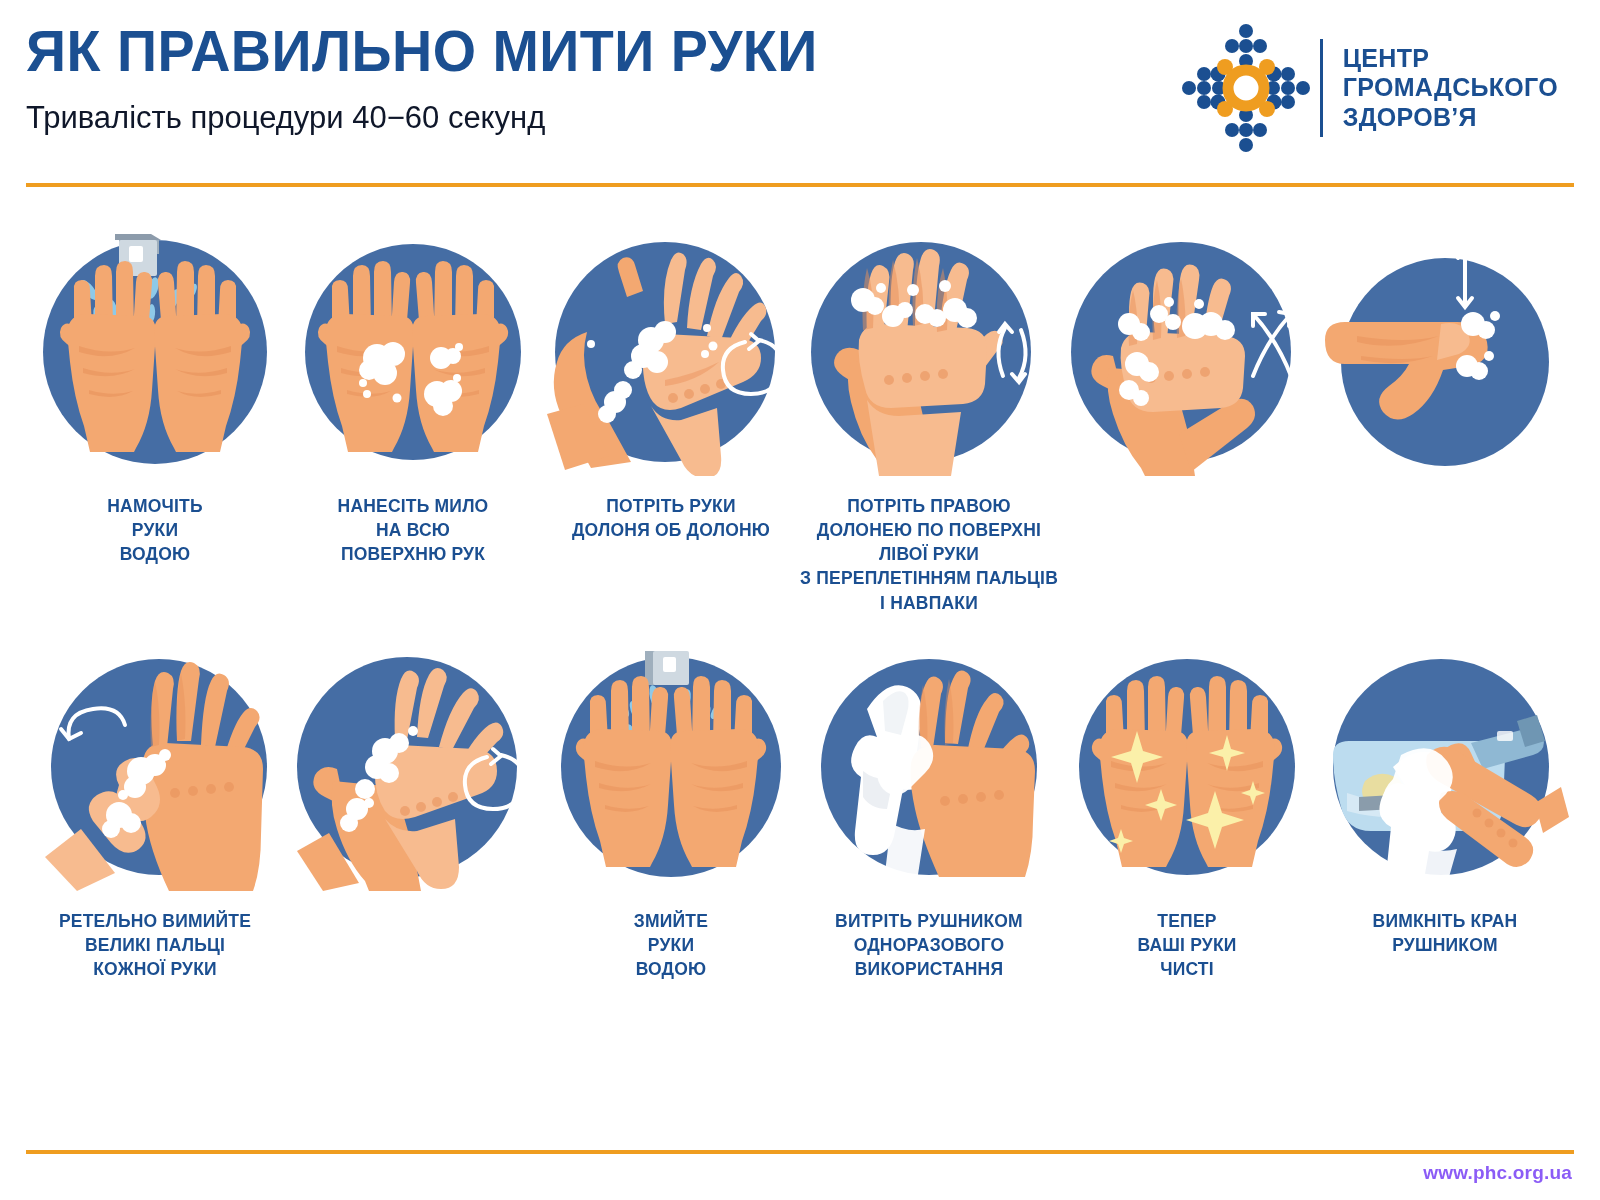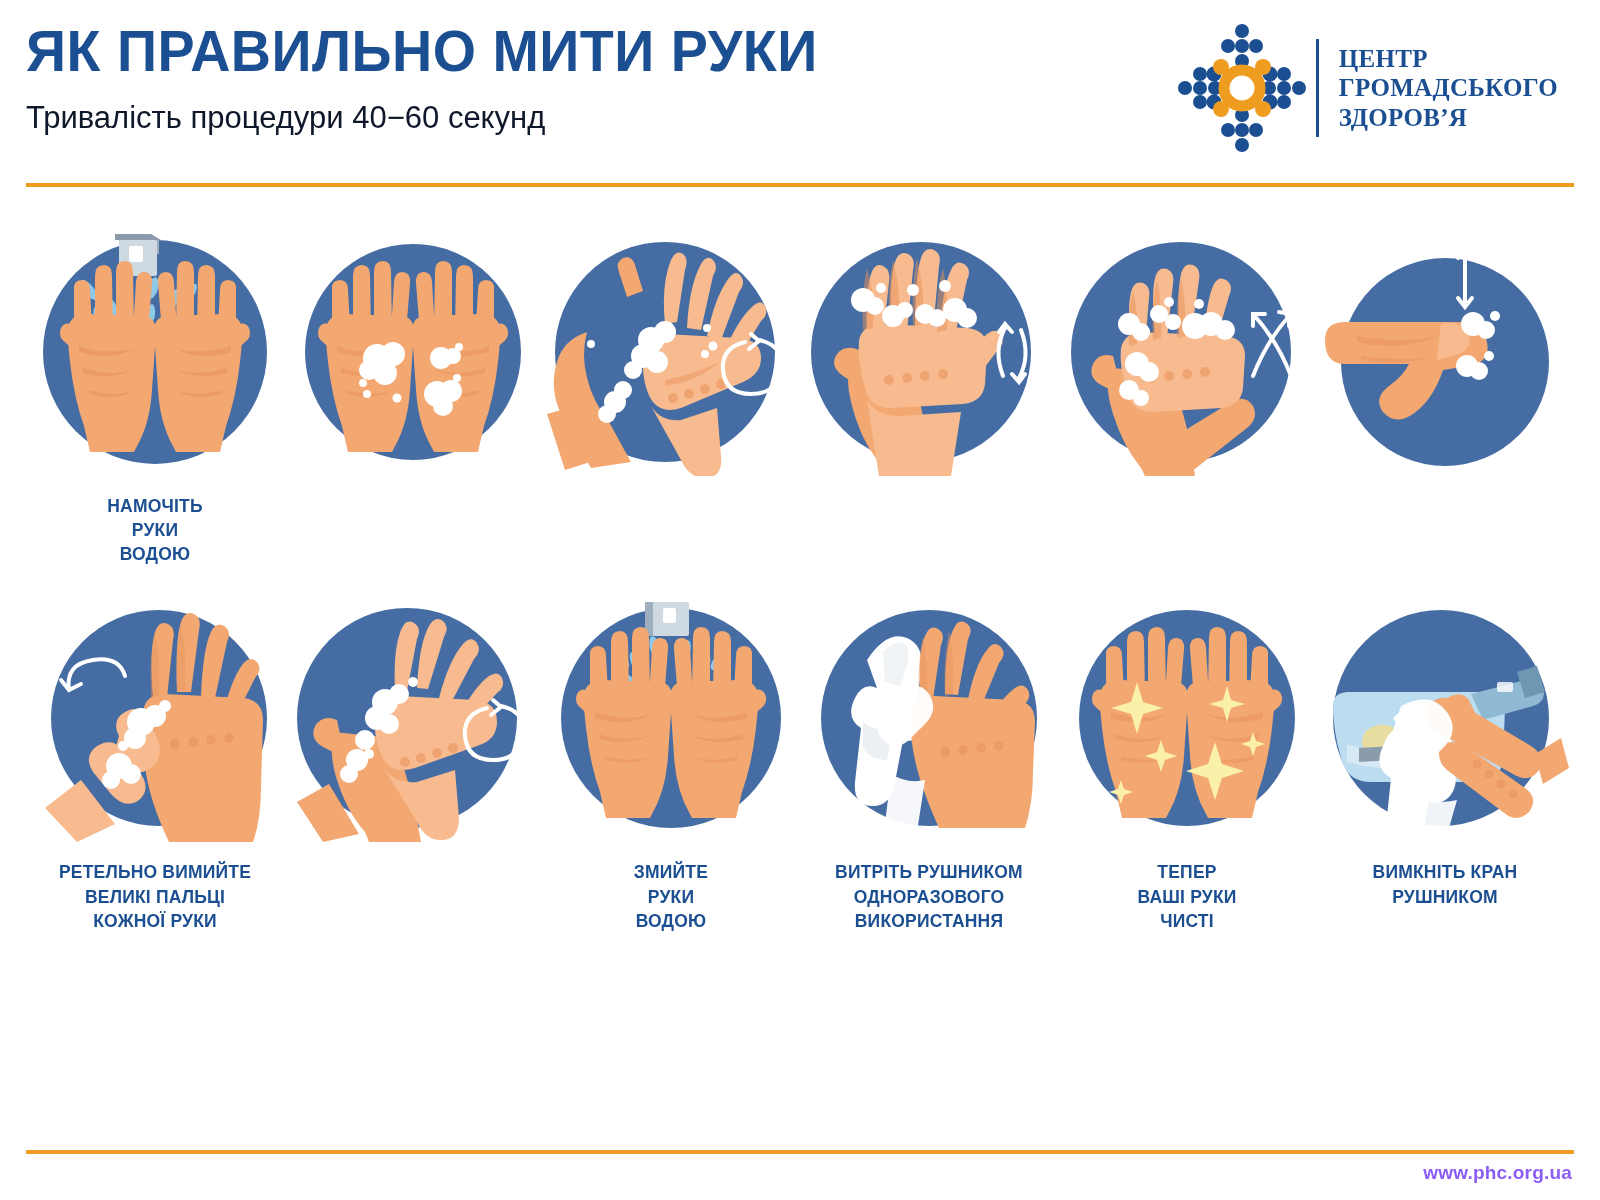--- a/index.html
+++ b/index.html
@@ -33,21 +33,21 @@
     display: flex; align-items: center;
     padding: 22px 30px 0 0; gap: 0px;
   }
   .logo-mark { width: 132px; height: 132px; flex: 0 0 132px; }
   .logo-sep {
     width: 3px; height: 98px; background: #1b4f91;
     margin: 0 20px 0 8px;
   }
   .logo-words {
     color: #1b4f91; font-weight: bold; font-size: 25px;
-    line-height: 1.18; letter-spacing: 0.3px; font-family: Liberation Serif, serif;
+    line-height: 1.18; letter-spacing: 0.3px;
   }
 
   .rule-top {
     position: absolute; left: 26px; top: 183px;
     width: 1548px; height: 4px; background: #ef9d20;
   }
 
   
   .grid {
     position: absolute; left: 26px; top: 228px;
@@ -241,20 +241,23 @@
         <circle cx="148" cy="166" r="13"></circle>
           <circle cx="162" cy="163" r="11"></circle>
         <circle cx="154" cy="178" r="10"></circle>
         <circle cx="74" cy="155" r="4"></circle>
           <circle cx="78" cy="166" r="4"></circle>
         <circle cx="108" cy="170" r="4.5"></circle>
         <circle cx="170" cy="119" r="4"></circle>
           <circle cx="168" cy="150" r="4"></circle>
       </g>
     </svg>
+    <div class="caption">НАНЕСІТЬ МИЛО
+НА ВСЮ
+ПОВЕРХНЮ РУК</div>
   </div>
 
   <div class="cell">
     <svg class="illus" viewBox="0 0 248 248">
       <circle cx="118" cy="124" r="110" fill="#456da4"></circle>
 
       <g fill="#f3a871">
         <path d="M72 44 q-4 -10 4 -14 q9 -3 12 7 l8 26 l-16 6 z"></path>
         <path d="M40 104 q-6 22 0 46 q6 24 22 44 l22 40 l-40 6 l-30 -54 q-12 -26 -4 -52 q6 -22 30 -30 z"></path>
         <path d="M0 186 l36 -10 l26 52 l-44 14 z"></path>
@@ -291,20 +294,22 @@
           <circle cx="160" cy="100" r="4"></circle>
         <circle cx="166" cy="118" r="4.5"></circle>
           <circle cx="158" cy="126" r="4"></circle>
       </g>
 
       <g fill="none" stroke="#ffffff" stroke-width="4" stroke-linecap="round">
         <path d="M212 112 q26 6 22 30 q-4 24 -30 24 q-26 0 -28 -24 q-2 -22 22 -28"></path>
         <path d="M204 106 l8 7 l-10 8"></path>
       </g>
     </svg>
+    <div class="caption">ПОТРІТЬ РУКИ
+ДОЛОНЯ ОБ ДОЛОНЮ</div>
   </div>
 
   <div class="cell wide">
     <svg class="illus" viewBox="0 0 248 248">
       <circle cx="116" cy="124" r="110" fill="#456da4"></circle>
 
       <g fill="#f3a871">
         <path d="M54 122 q-14 -6 -22 4 q-8 12 6 22 l22 14 z"></path>
         <path d="M46 132 q-6 18 0 42 q8 34 26 58 l6 16 l52 0 l-8 -42 q-8 -36 -14 -62 z"></path>
       </g>
@@ -345,20 +350,25 @@
         <circle cx="76" cy="60" r="5"></circle>
       </g>
 
       <g fill="none" stroke="#ffffff" stroke-width="4" stroke-linecap="round">
         <path d="M198 148 q-10 -26 2 -48"></path>
         <path d="M194 104 l6 -8 l7 8"></path>
         <path d="M216 102 q10 26 -2 48"></path>
         <path d="M220 146 l-6 8 l-7 -8"></path>
       </g>
     </svg>
+    <div class="caption">ПОТРІТЬ ПРАВОЮ
+ДОЛОНЕЮ ПО ПОВЕРХНІ
+ЛІВОЇ РУКИ
+З ПЕРЕПЛЕТІННЯМ ПАЛЬЦІВ
+І НАВПАКИ</div>
   </div>
 
   <div class="cell">
     <svg class="illus" viewBox="0 0 248 248">
       <circle cx="118" cy="124" r="110" fill="#456da4"></circle>
       <g fill="#f3a871">
         <path d="M50 128 q-14 -4 -20 8 q-6 14 10 22 l20 10 z"></path>
         <path d="M46 140 q-4 22 4 46 q10 32 28 54 l4 8 l50 0 l-6 -40 q-10 -38 -18 -64 z"></path>
         <path d="M128 244 l56 -44 q12 -10 6 -22 q-8 -12 -22 -4 l-52 32 z"></path>
       </g>

